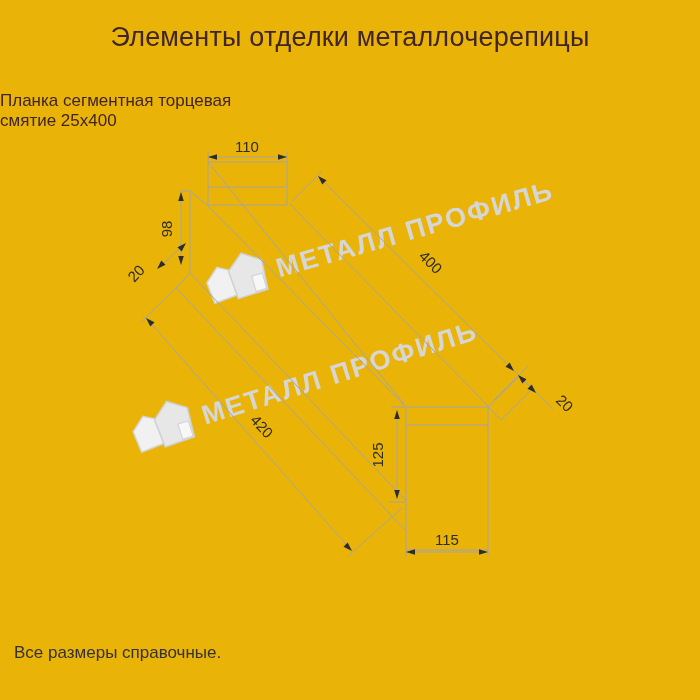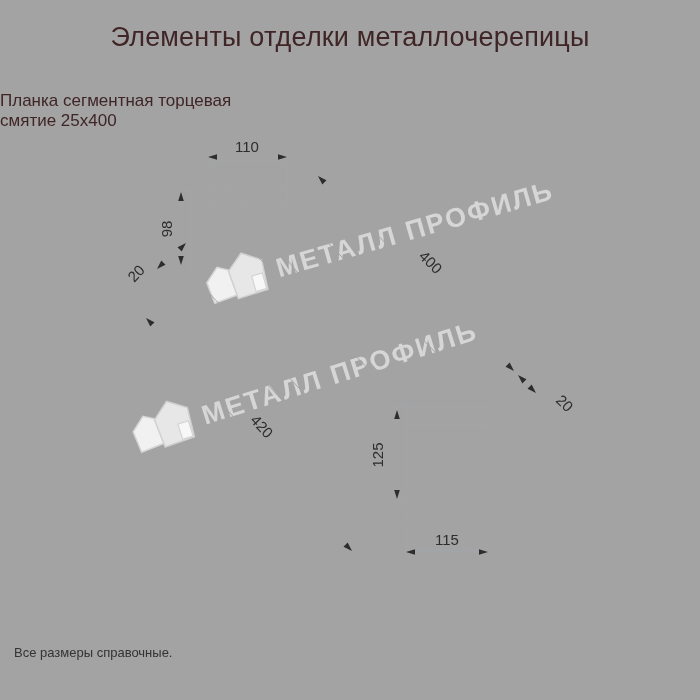--- a/index.html
+++ b/index.html
@@ -1,22 +1,22 @@
 <!DOCTYPE html>
 <html><head>
 <meta charset="utf-8">
 <style>
   html,body{margin:0;padding:0;background:#ffffff;}
-  .page{position:relative;width:700px;height:700px;background:#a3a3a3;overflow:hidden;
+  .page{position:relative;width:700px;height:700px;background:#eab308;overflow:hidden;
         font-family:"Liberation Sans", sans-serif;}
   .title{position:absolute;top:22px;left:0;width:700px;text-align:center;
          font-size:27px;color:#3f2526;letter-spacing:0.2px;}
   .subtitle{position:absolute;top:91px;left:0;width:700px;
             font-size:17px;line-height:20px;color:#3f2526;}
-  .notes{position:absolute;left:14px;top:643px;font-size:13px;line-height:20px;color:#333333;}
+  .notes{position:absolute;left:14px;top:643px;font-size:17px;line-height:20px;color:#333333;}
   svg{position:absolute;left:0;top:0;}
   .dimtxt{font-family:"Liberation Sans", sans-serif;font-size:15px;fill:#2d2d2d;}
   .wmtxt{font-family:"Liberation Sans", sans-serif;font-size:27px;font-weight:bold;
          letter-spacing:2px;fill:#d6d6d6;}
 </style>
 </head>
 <body>
 
 <div class="page">
 

